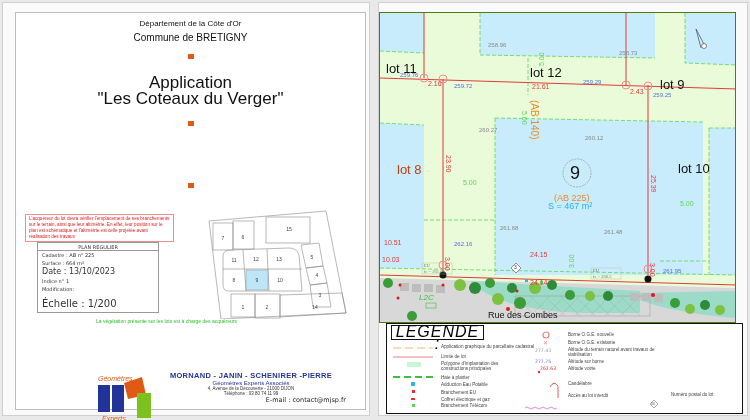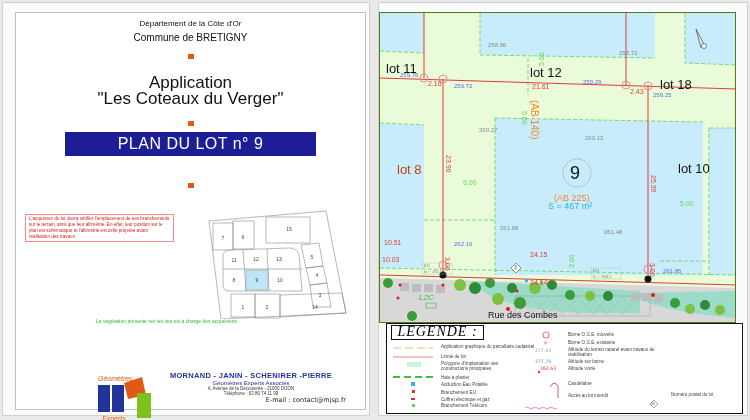--- a/index.html
+++ b/index.html
@@ -26,41 +26,49 @@
   .mini { left: 185px; top: 196px; width: 150px; height: 110px; }
   .logo { left: 80px; top: 358px; width: 60px; height: 52px; }
   .firm { left: 140px; top: 358px; width: 190px; }
   .firm .n { font-size: 7.5px; font-weight: bold; color: #23349a; text-align: center; letter-spacing: 0.3px; }
   .firm .s { font-size: 6px; color: #23349a; text-align: center; }
   .firm .a { font-size: 4.5px; color: #333; text-align: center; }
   .firm .e { font-size: 6.5px; color: #222; text-align: right; font-family: "DejaVu Sans", sans-serif; }
   .firm .r { font-size: 6.5px; color: #222; text-align: center; font-family: "DejaVu Sans Mono", monospace; margin-top: 3px; }
   #map { left: 0; top: 9px; width: 357px; height: 311px; overflow: hidden; border: 1px solid #4d7c0f; }
   #legend { left: 7px; top: 320px; width: 357px; height: 91px; background: #fff; border: 1.5px solid #111; }
-  .leg-title { left: 4px; top: 1px; width: 93px; height: 15px; border: 1.5px solid #111; font-family: Liberation Serif, serif; font-style: italic; font-size: 14px; line-height: 12px; text-align: center; letter-spacing: 1px; }
+  .leg-title { left: 4px; top: 1px; width: 93px; height: 15px; border: 1.5px solid #111; font-family: Liberation Sans, sans-serif; font-style: italic; font-size: 16px; line-height: 12px; text-align: center; letter-spacing: 1px; }
   .leg-t { font-size: 4.6px; color: #444; line-height: 5px; white-space: nowrap; }
   .leg-v { font-size: 4.6px; color: #444; line-height: 5px; font-family: "DejaVu Sans", sans-serif; }
   svg text { font-family: "Liberation Sans", sans-serif; }
 </style>
 </head>
 <body>
 
 <div class="page" id="left">
   <div id="left-inner">
     <div class="abs center t-dept">Département de la Côte d'Or</div>
     <div class="abs center t-comm">Commune de BRETIGNY</div>
     <div class="abs bullet" style="left:172px;top:41px"></div>
     <div class="abs center t-title1">Application</div>
     <div class="abs center t-title2">"Les Coteaux du Verger"</div>
     <div class="abs bullet" style="left:172px;top:108px"></div>
-    <div class="abs plan-banner">PLAN DU LOT  n° 9</div>
     <div class="abs bullet" style="left:172px;top:170px"></div>
 
     <div class="abs warn">L'acquéreur du lot devra vérifier l'emplacement de ses branchements sur le terrain, ainsi que leur altimétrie. En effet, leur position sur le plan est schématique et l'altimétrie est celle projetée avant réalisation des travaux</div>
 
+    <div class="abs info">
+      <div class="hdr">PLAN RÉGULIER</div>
+      <div class="row">Cadastre : AB n° 225</div>
+      <div class="row">Surface :  664 m²</div>
+      <div class="row date">Date : 13/10/2023</div>
+      <div class="row">Indice n° 1</div>
+      <div class="row">Modification:</div>
+      <div class="ech">Échelle :  1/200</div>
+    </div>
 
     <svg class="abs mini" viewBox="0 0 150 110">
       <g fill="none" stroke="#888" stroke-width="0.6">
         <polygon points="8,12 125,2 145,104 20,110"></polygon>
         <rect x="12" y="14" width="20" height="27"></rect>
         <rect x="32" y="12" width="21" height="28"></rect>
         <rect x="65" y="8" width="44" height="26"></rect>
         <polygon points="100,36 118,34 122,57 105,59"></polygon>
         <polygon points="105,59 122,57 126,74 109,76"></polygon>
         <polygon points="109,76 126,74 130,98 112,98"></polygon>
@@ -238,21 +246,21 @@
           <circle cx="137" cy="278" r="1.5"></circle>
         <circle cx="128" cy="296" r="2"></circle>
           <circle cx="273" cy="282" r="2"></circle>
           <circle cx="18" cy="285" r="1.5"></circle>
       </g>
     </svg>
 
     
     <div class="abs" style="left:6px;top:48px;font-size:13px;color:#111">lot 11</div>
     <div class="abs" style="left:150px;top:52px;font-size:13px;color:#111">lot 12</div>
-    <div class="abs" style="left:280px;top:64px;font-size:13px;color:#111">lot 18</div>
+    <div class="abs" style="left:280px;top:64px;font-size:13px;color:#111">lot 9</div>
     <div class="abs" style="left:17px;top:149px;font-size:13px;color:#c2410c">lot 8</div>
     <div class="abs" style="left:298px;top:148px;font-size:13px;color:#111">lot 10</div>
 
     <div class="abs" style="left:190px;top:150px;font-size:18px;color:#111">9</div>
     <div class="abs" style="left:174px;top:180px;font-size:9px;color:#f08a28;">(AB 225)</div>
     <div class="abs" style="left:168px;top:188px;font-size:9px;color:#27b4e8">S = 467 m²</div>
     <div class="abs" style="left:160px;top:87px;font-size:10px;color:#f08a28;transform:rotate(90deg);transform-origin:left top;white-space:nowrap">(AB 140)</div>
     <div class="abs" style="left:108px;top:297px;font-size:9px;color:#111">Rue des Combes</div>
 
     

